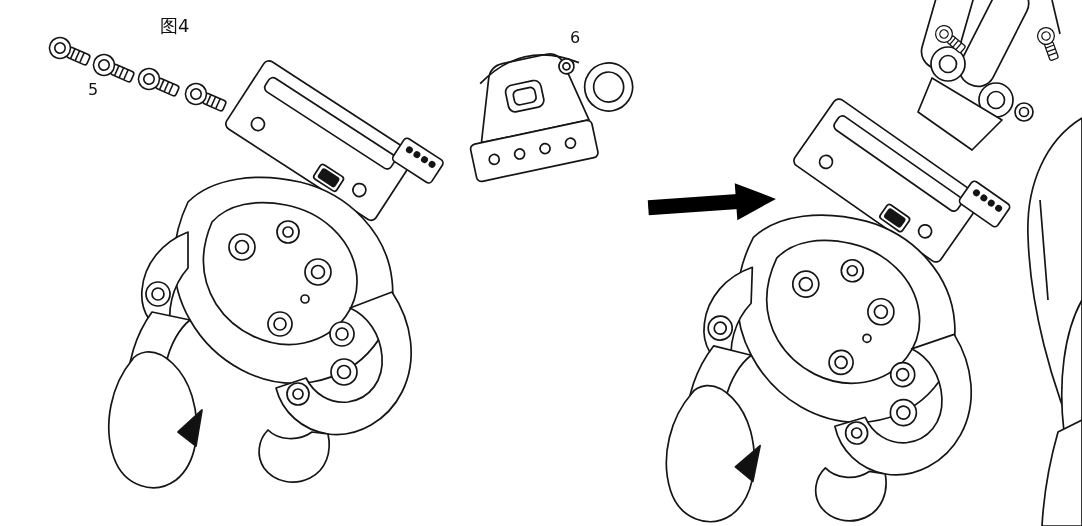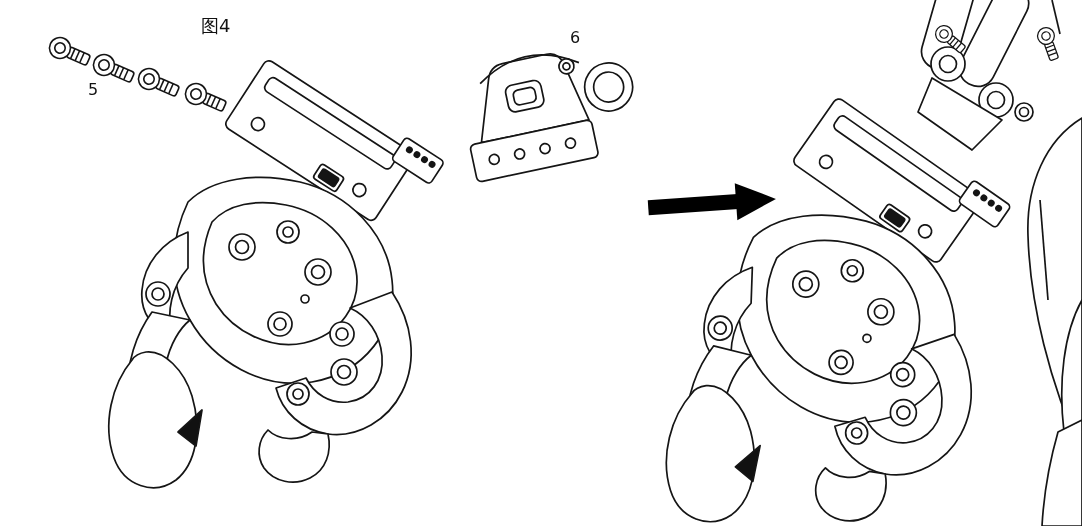--- a/index.html
+++ b/index.html
@@ -18,21 +18,21 @@
   .stage svg {
     position: absolute;
     left: 0;
     top: 0;
   }
   .fig-label {
     position: absolute;
     color: #111111;
     user-select: none;
   }
-  .label-title { left: 160px; top: 14px; font-size: 18px; margin-left: 41px; }
+  .label-title { left: 160px; top: 14px; font-size: 18px; }
   .label-5     { left: 88px;  top: 80px; font-size: 16px; }
   .label-6     { left: 570px; top: 28px; font-size: 16px; }
 </style>
 </head>
 <body>
 
 <div class="stage">
 
   <svg width="1082" height="526" viewBox="0 0 1082 526">
     <defs>

